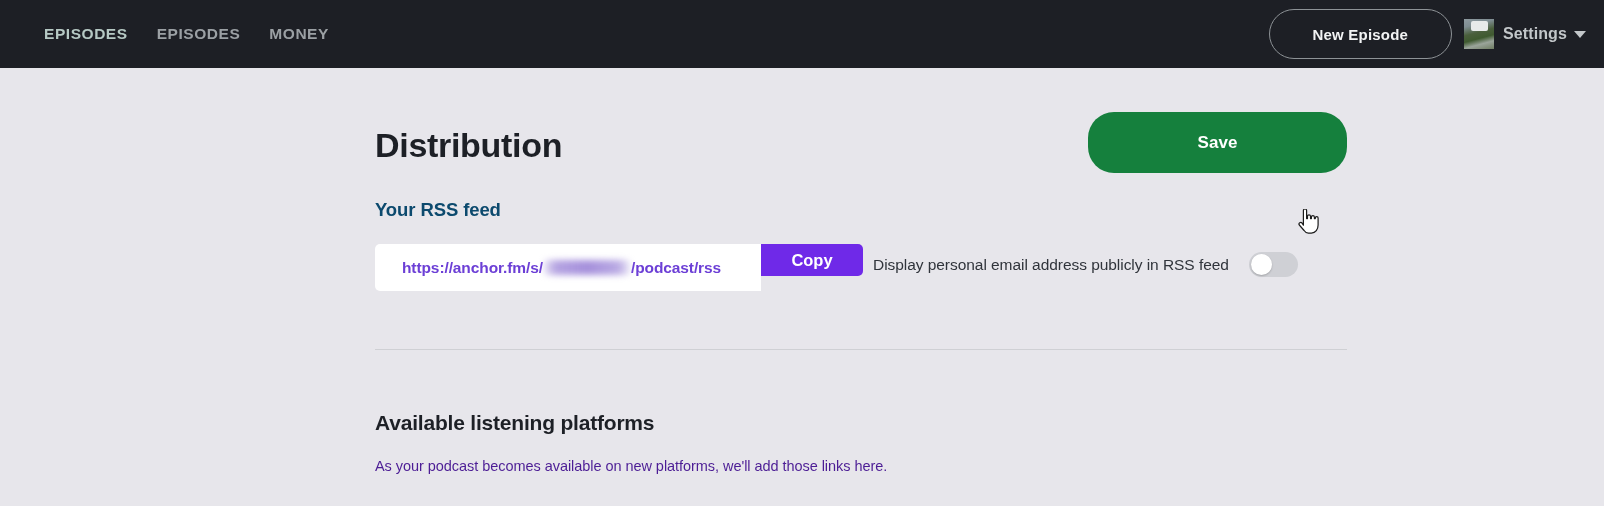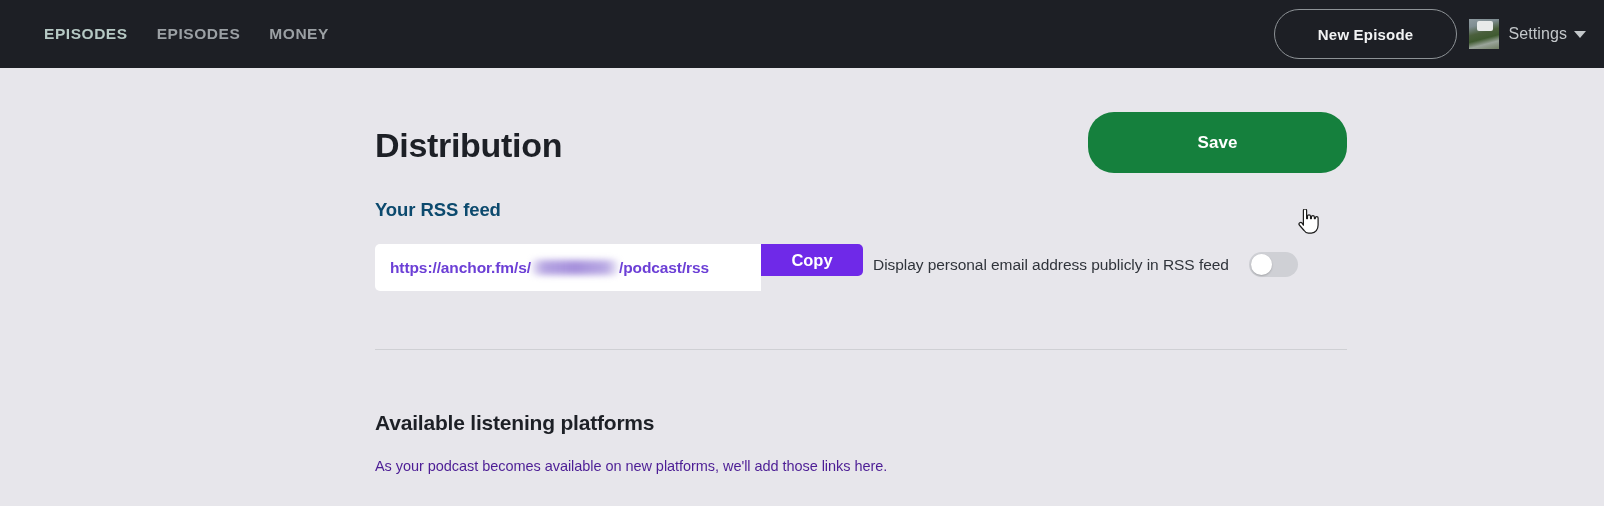--- a/index.html
+++ b/index.html
@@ -132,21 +132,21 @@
     top: 8%;
     width: 55%;
     height: 32%;
     background: #e8eaea;
     border-radius: 2px;
   }
 
   .settings-label {
     color: #c3c7ca;
     font-size: 16px;
-    font-weight: normal;
+    font-weight: bold;
     letter-spacing: 0.1px;
     white-space: nowrap;
   }
   .caret {
     width: 0; height: 0;
     border-left: 6px solid transparent;
     border-right: 6px solid transparent;
     border-top: 7px solid #c3c7ca;
     margin-left: -2px;
   }
@@ -210,21 +210,21 @@
   }
 
   .rss-input {
     width: 386px;
     height: 47px;
     background: #ffffff;
     border: none;
     border-radius: 5px 0 0 5px;
     display: flex;
     align-items: center;
-    padding-left: 15px;
+    padding-left: 27px;
     cursor: text;
     overflow: hidden;
   }
 
   .rss-url {
     font-size: 15.5px;
     font-weight: bold;
     color: #6c3fd6;
     white-space: nowrap;
     letter-spacing: -0.1px;

